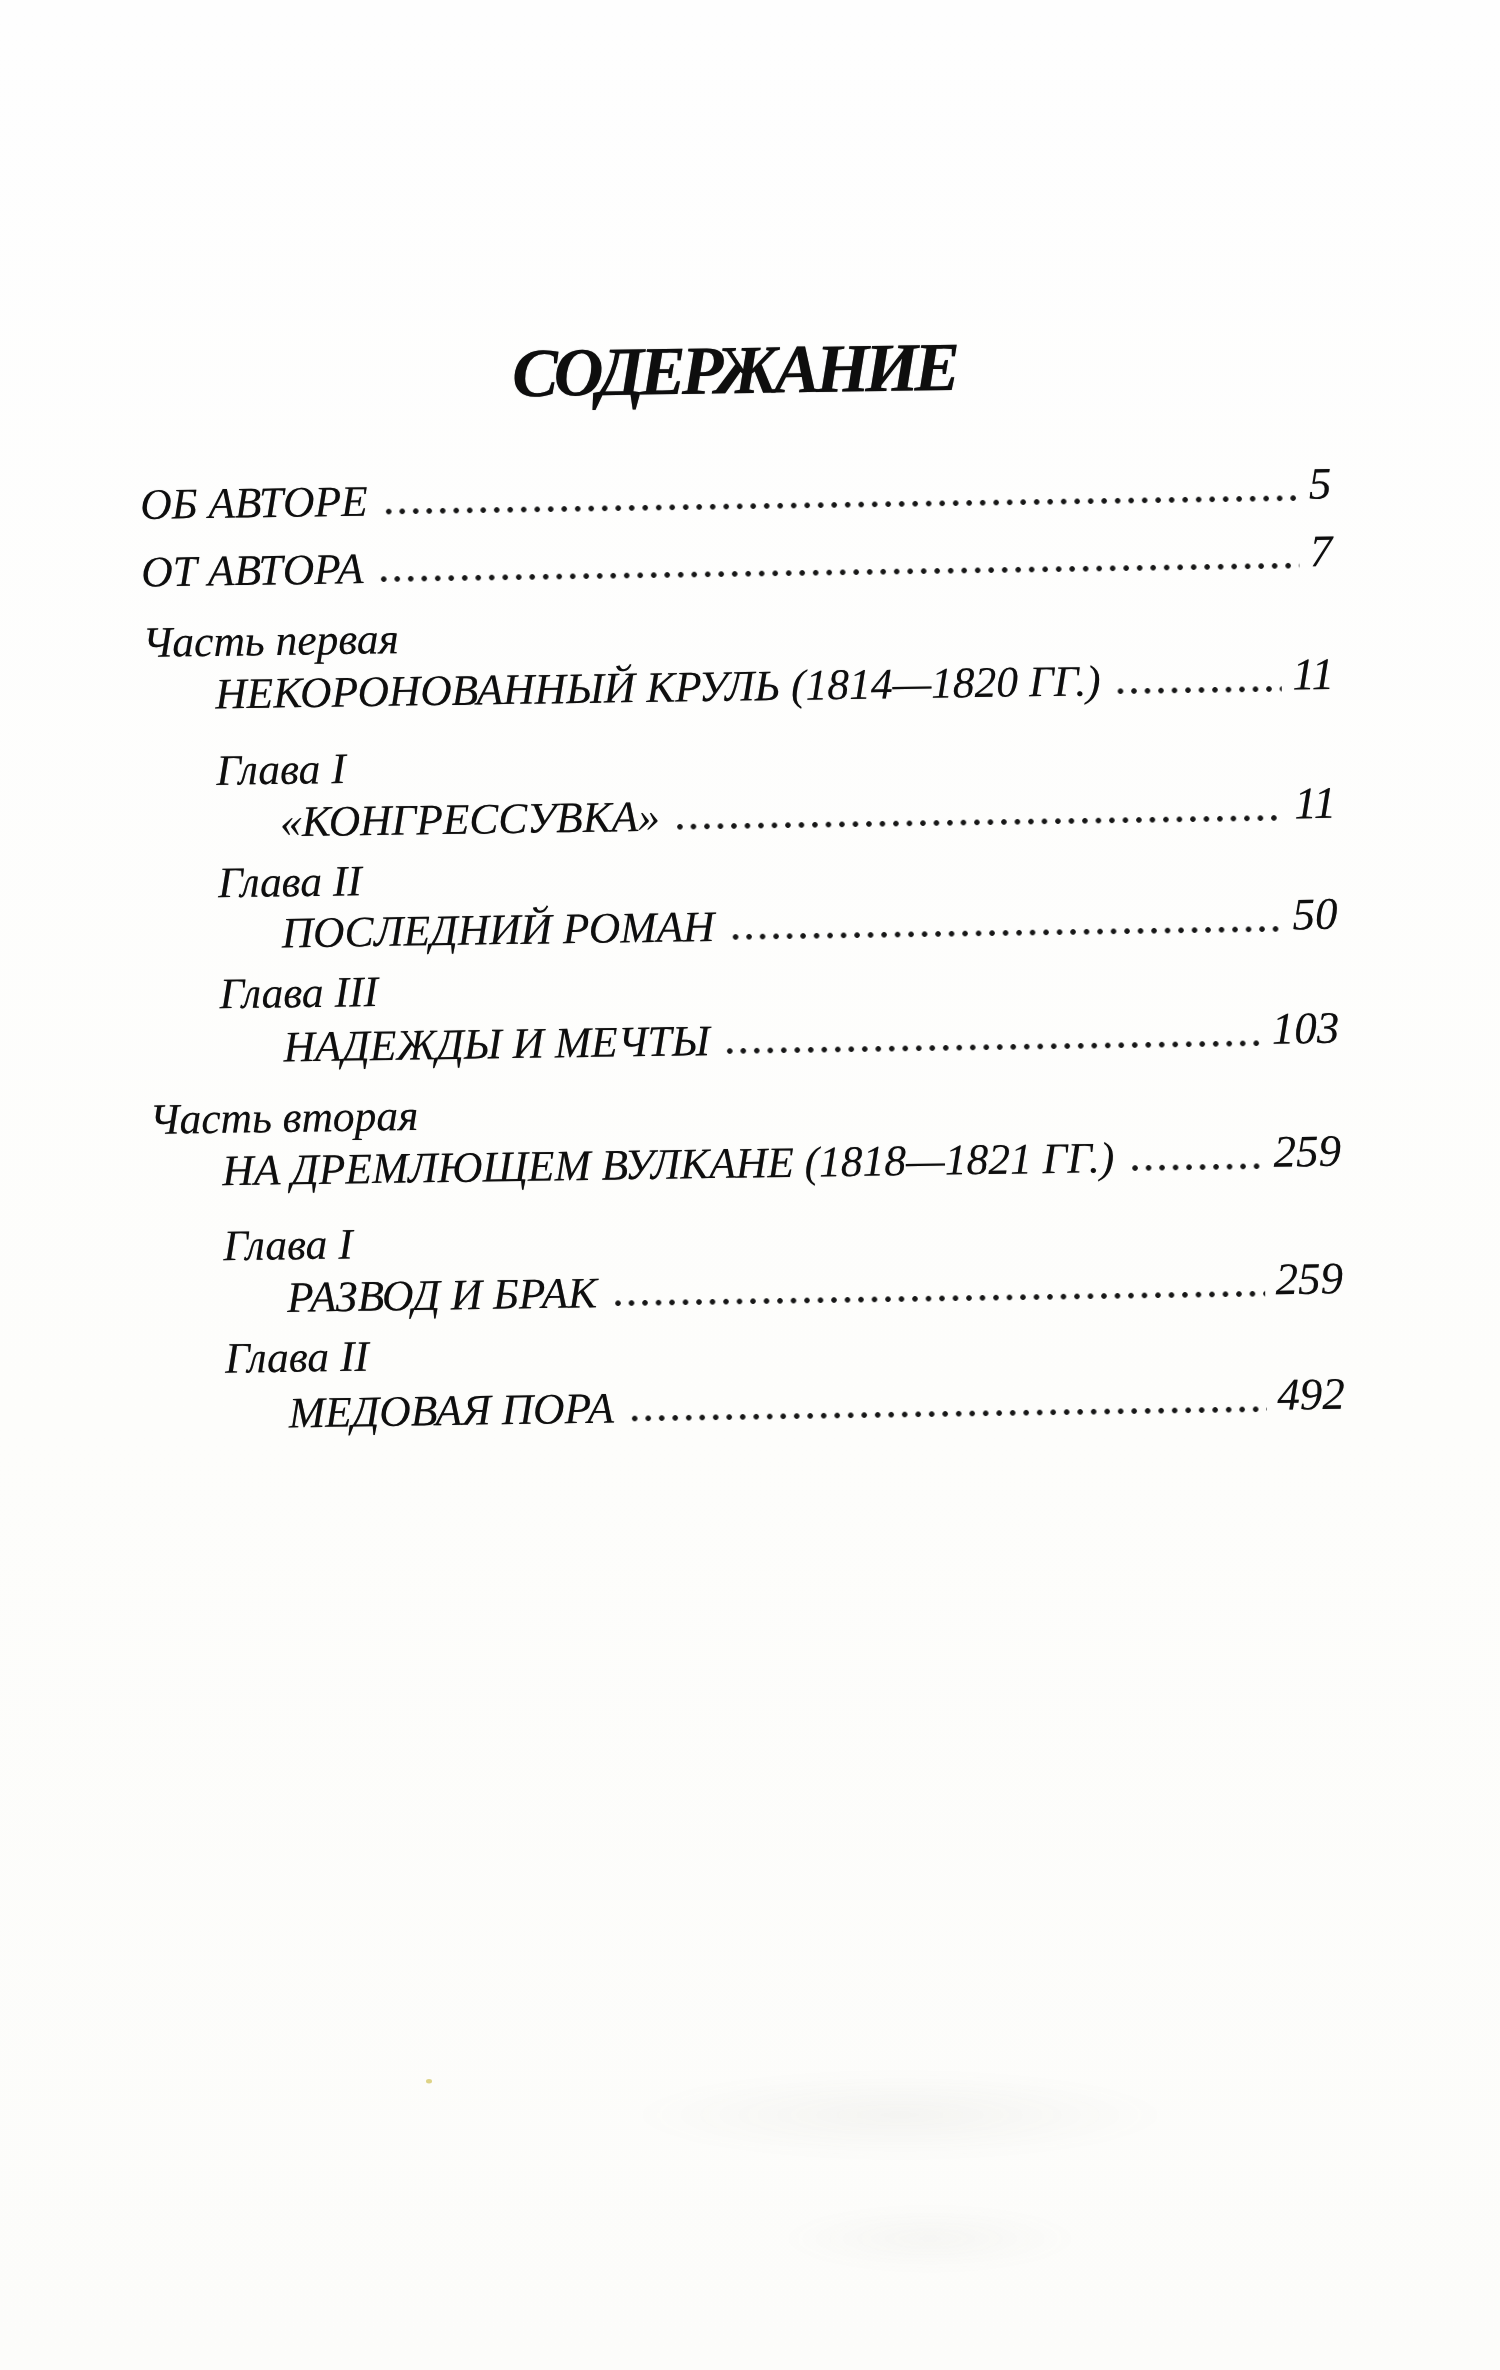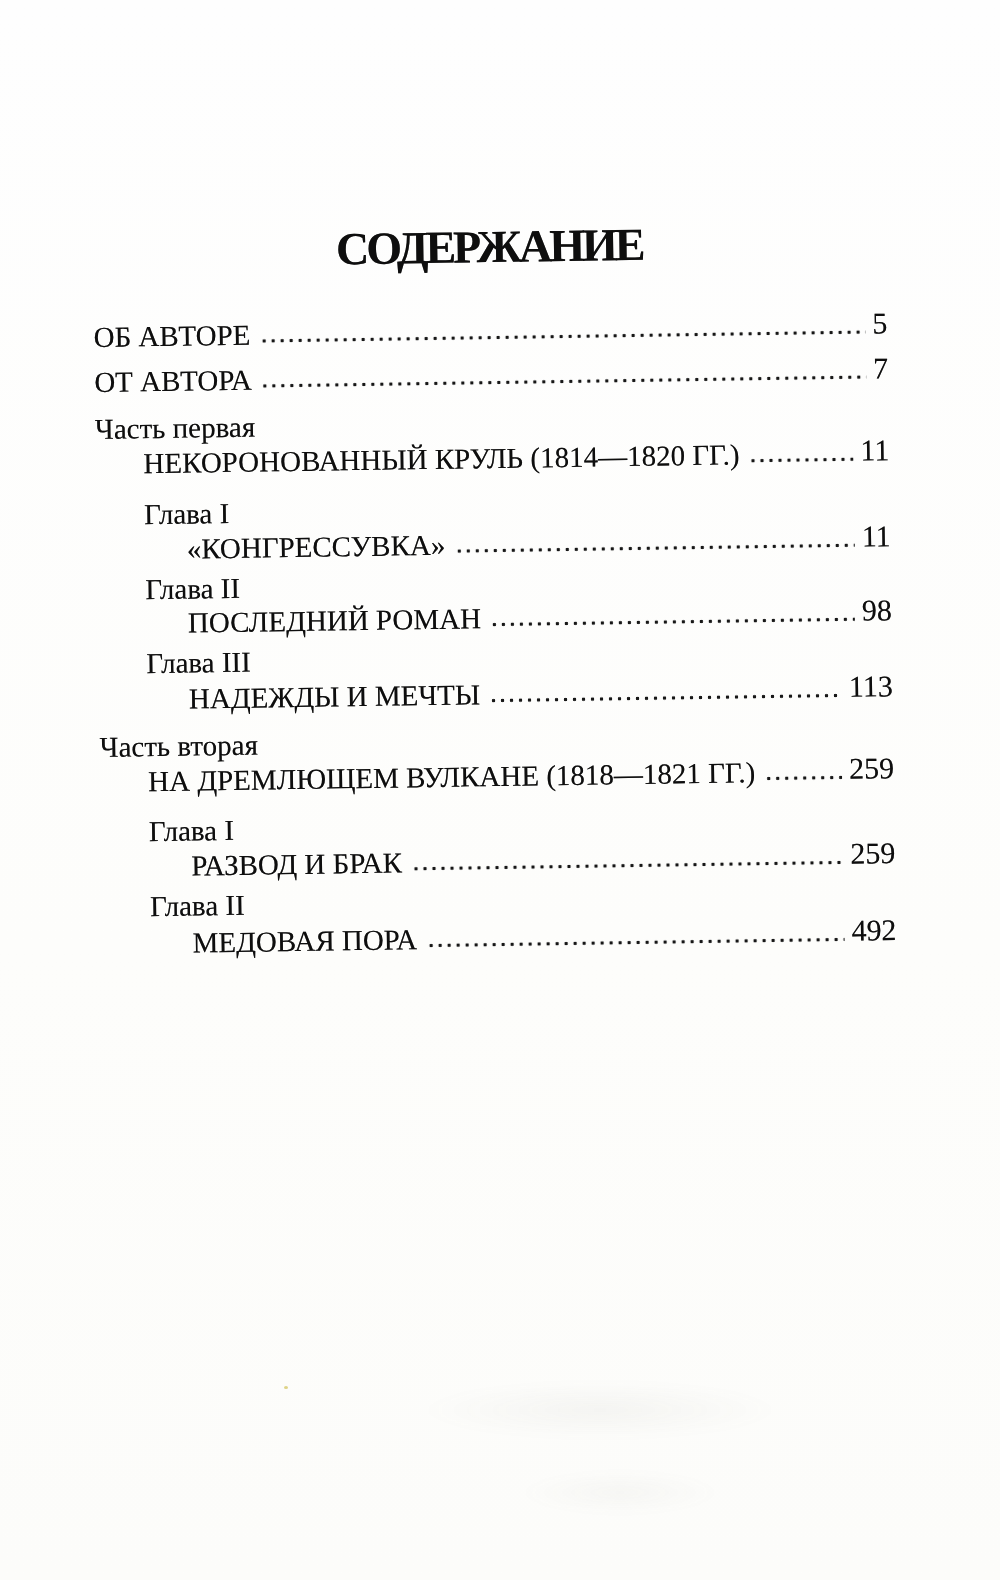--- a/index.html
+++ b/index.html
@@ -12,20 +12,21 @@
     position: relative;
     overflow: hidden;
     background: #fdfdfc;
     font-family: "Liberation Serif", "DejaVu Serif", serif;
     color: #0e0e0e;
   }
   .sheet {
     position: absolute;
     inset: 0;
     background: linear-gradient(180deg, #fefefe 0%, #fdfdfb 60%, #fcfcfa 100%);
+    font-style: italic;
   }
   
   .smudge-a {
     position: absolute;
     left: 420px; top: 1380px;
     width: 360px; height: 60px;
     background: radial-gradient(ellipse at center, rgba(110,110,100,0.055), rgba(110,110,100,0) 70%);
     filter: blur(3px);
   }
   .smudge-b {
@@ -133,30 +134,30 @@
       <span class="leader"></span>
       <span class="num">11</span>
     </div>
 
     <div class="row lvl1" style="margin-top:6px">
       <span>Глава II</span>
     </div>
     <div class="row lvl2" style="margin-top:0px">
       <span>ПОСЛЕДНИЙ РОМАН</span>
       <span class="leader"></span>
-      <span class="num">98</span>
+      <span class="num">50</span>
     </div>
 
     <div class="row lvl1" style="margin-top:6px">
       <span>Глава III</span>
     </div>
     <div class="row lvl2" style="margin-top:2px">
       <span>НАДЕЖДЫ И МЕЧТЫ</span>
       <span class="leader"></span>
-      <span class="num">113</span>
+      <span class="num">103</span>
     </div>
 
     <div class="row lvl0" style="margin-top:13px">
       <span>Часть вторая</span>
     </div>
     <div class="row lvl1" style="margin-top:1px">
       <span>НА ДРЕМЛЮЩЕМ ВУЛКАНЕ (1818—1821 ГГ.)</span>
       <span class="leader"></span>
       <span class="num">259</span>
     </div>

